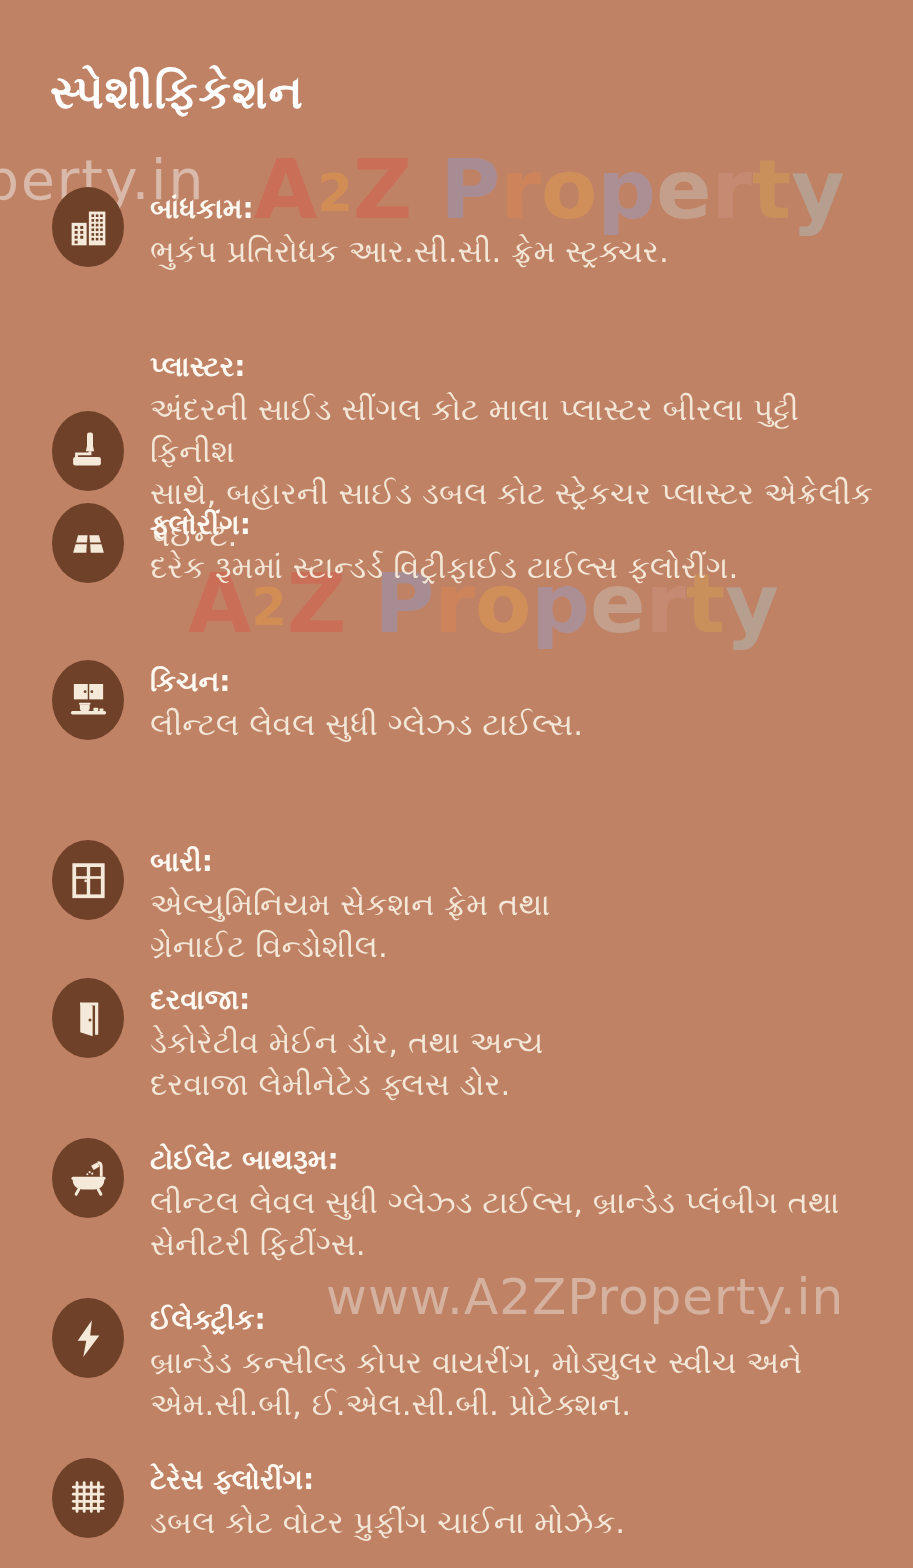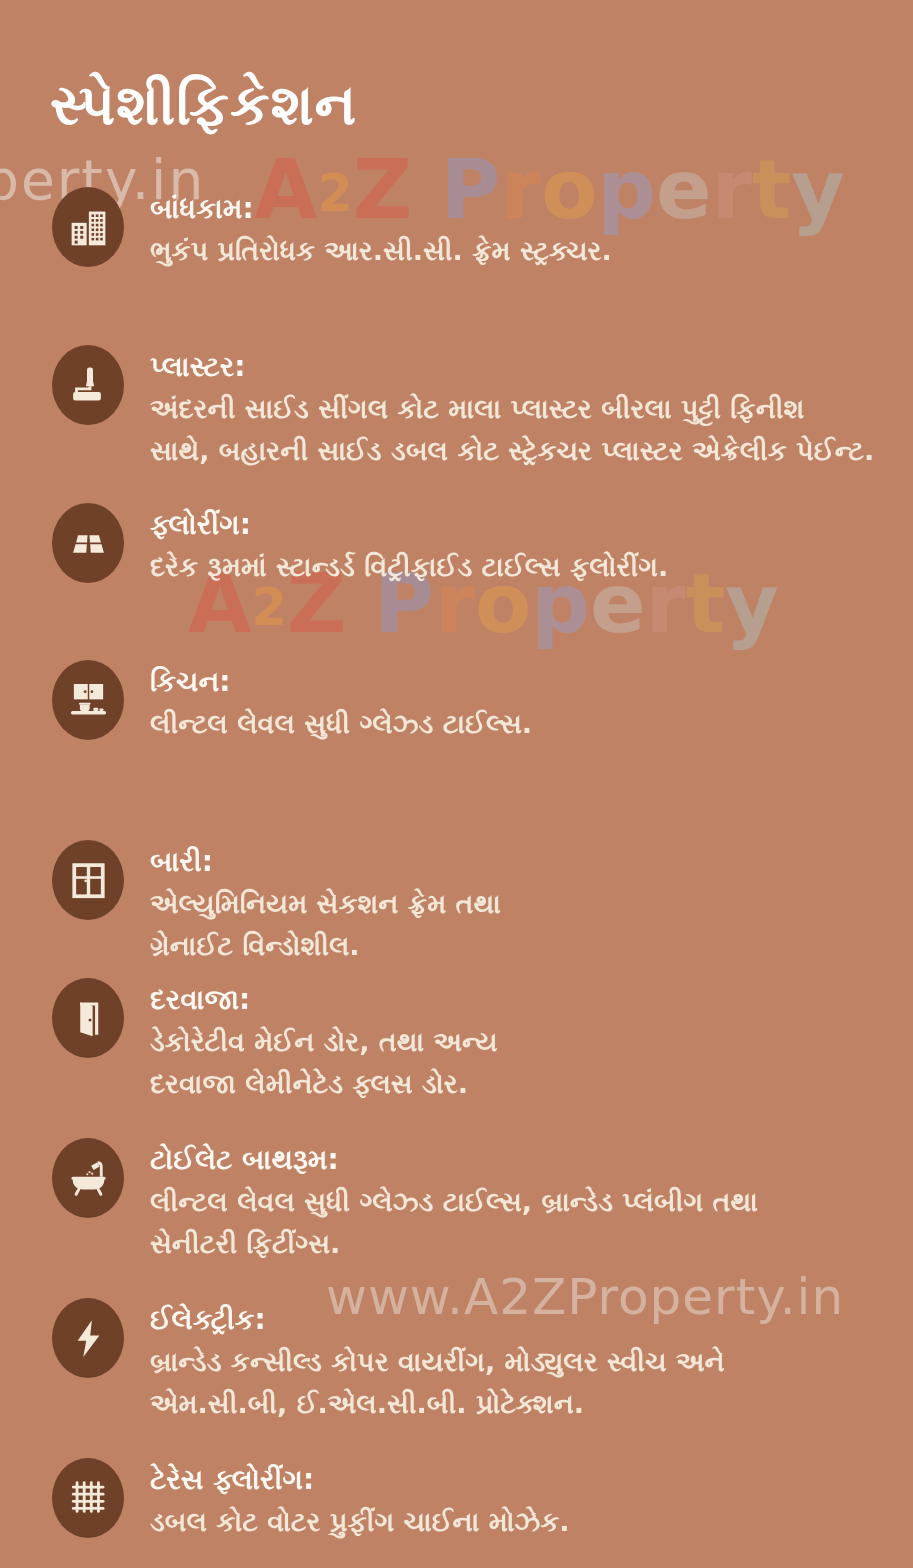--- a/index.html
+++ b/index.html
@@ -3,56 +3,56 @@
 <meta charset="utf-8">
 <style>
   html,body{margin:0;padding:0;}
   body{
     width:913px;height:1568px;position:relative;overflow:hidden;
     background:#c08265;
     font-family:"DejaVu Sans","Liberation Sans",sans-serif;
   }
   .page-title{
     position:absolute;left:50px;top:34px;
-    font-size:56px;font-weight:700;color:#ffffff;letter-spacing:1px;
+    font-size:46px;font-weight:700;color:#ffffff;letter-spacing:1px;
   }
   
   .wm{position:absolute;pointer-events:none;white-space:nowrap;}
   .wm-partial{
     left:-16px;top:148px;font-size:55px;font-weight:400;
     color:rgba(236,232,227,0.55);letter-spacing:2px;
   }
   .wm-url{
     left:326px;top:1268px;font-size:50px;font-weight:400;
     color:rgba(235,229,223,0.48);letter-spacing:1px;
   }
   .wm-brand{font-size:82px;font-weight:700;opacity:.45;}
   .wm-brand-top{left:254px;top:142px;}
   .wm-brand-mid{left:188px;top:556px;}
   .wm-brand .wm-sp{display:inline-block;width:28px;}
   .wm-brand .wm-small{font-size:.62em;vertical-align:.14em;}
   
   .section{position:absolute;left:52px;width:830px;display:flex;align-items:flex-start;}
   .section:nth-of-type(1){top:187px;}
-  .section:nth-of-type(2){top:345px;}
+  .section:nth-of-type(2){top:345px;align-items:center;}
   .section:nth-of-type(3){top:503px;}
   .section:nth-of-type(4){top:660px;}
   .section:nth-of-type(5){top:820px;margin-top:20px;}
   .section:nth-of-type(6){top:978px;}
   .section:nth-of-type(7){top:1138px;}
   .section:nth-of-type(8){top:1298px;}
   .section:nth-of-type(9){top:1458px;}
   .icon-circle{
     flex:0 0 72px;width:72px;height:80px;border-radius:50%;
     background:#6f4129;display:flex;align-items:center;justify-content:center;
   }
   .icon-circle svg{width:45px;height:45px;}
   .sec-text{margin-left:26px;padding-top:4px;}
   .sec-title{margin:0;font-size:28px;font-weight:700;color:#fdf9f2;line-height:36px;}
-  .sec-body{font-size:27px;font-weight:700;color:#f3e7d8;line-height:42px;margin-top:3px;}
+  .sec-body{font-size:31px;font-weight:400;color:#f3e7d8;line-height:42px;margin-top:3px;}
 </style>
 </head>
 <body>
 
 <div class="wm wm-partial">perty.in</div>
 <div class="wm wm-brand wm-brand-top"><span style="color: rgb(216, 88, 74);">A</span><span class="wm-small" style="color: rgb(232, 155, 64);">2</span><span style="color: rgb(216, 88, 74);">Z</span><span class="wm-sp"></span><span style="color: rgb(141, 154, 206);">P</span><span style="color: rgb(224, 136, 78);">r</span><span style="color: rgb(229, 160, 75);">o</span><span style="color: rgb(150, 160, 208);">p</span><span style="color: rgb(203, 196, 186);">e</span><span style="color: rgb(207, 147, 131);">r</span><span style="color: rgb(216, 163, 83);">t</span><span style="color: rgb(173, 194, 198);">y</span></div>
 <div class="wm wm-brand wm-brand-mid"><span style="color: rgb(216, 88, 74);">A</span><span class="wm-small" style="color: rgb(232, 155, 64);">2</span><span style="color: rgb(216, 88, 74);">Z</span><span class="wm-sp"></span><span style="color: rgb(141, 154, 206);">P</span><span style="color: rgb(224, 136, 78);">r</span><span style="color: rgb(229, 160, 75);">o</span><span style="color: rgb(150, 160, 208);">p</span><span style="color: rgb(203, 196, 186);">e</span><span style="color: rgb(207, 147, 131);">r</span><span style="color: rgb(216, 163, 83);">t</span><span style="color: rgb(173, 194, 198);">y</span></div>
 <div class="wm wm-url">www.A2ZProperty.in</div>
 
 <h1 class="page-title">સ્પેશીફિકેશન</h1>

